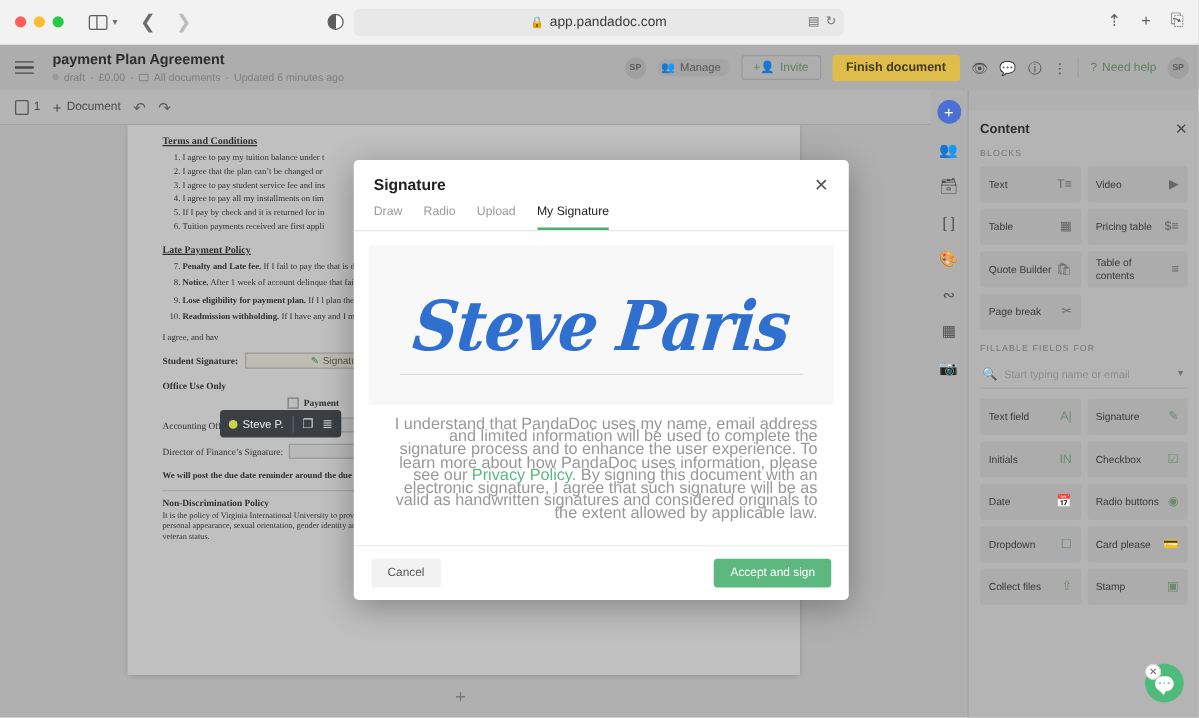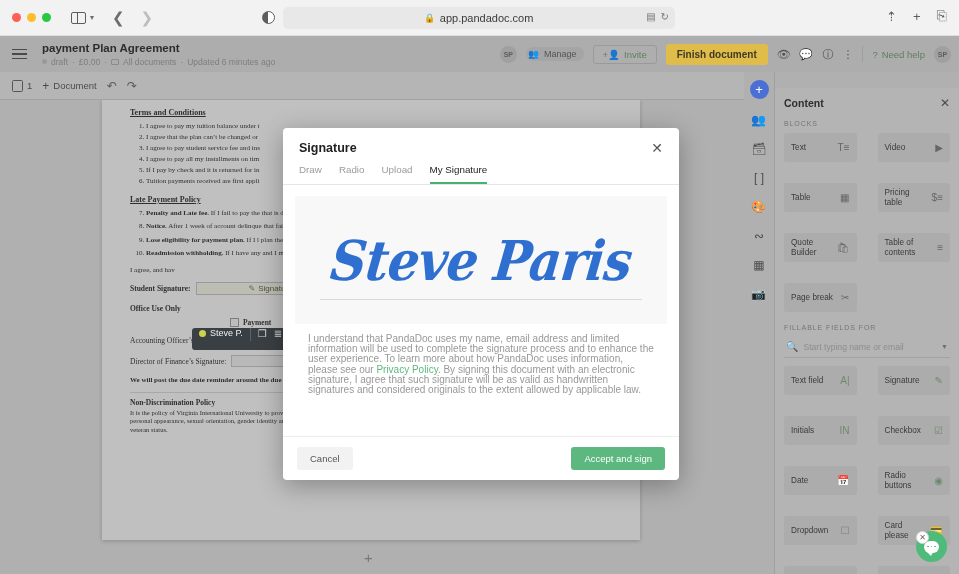--- a/index.html
+++ b/index.html
@@ -97,22 +97,22 @@
   .paybox { display:flex; align-items:center; gap: 4px; margin-left: 100px; margin-bottom: 7px; font-size:7.5px; font-weight:bold;}
   .chk { width: 9px; height: 9px; border: 1px solid #7d7d7d; background: #bdbdbd; }
   .notice-b { font-size: 7px; font-weight: bold; line-height: 9.5px; margin: 6px 0 0 0; }
   .hr-page { border:0; border-top: 1px solid #a8a8a8; margin: 6px 0 5px; }
   .nd-title { font-size: 7.5px; font-weight: bold; margin-bottom: 2px; }
   .nd-body { font-size: 6.6px; line-height: 8.6px; }
   .add-page { position: absolute; left: 364px; top: 449px; font-size: 15px; color: #777; }
 
   
   .rec-toolbar {
-    position: absolute; left: 192px; top: 228px; height: 22px; background: #3a3f44;
-    border-radius: 3px; display: flex; align-items: flex-start; gap: 7px; padding: 0 7px; z-index: 5;
+    position: absolute; left: 176px; top: 228px; height: 22px; background: #3a3f44;
+    border-radius: 3px; display: flex; align-items: center; gap: 7px; padding: 0 7px; z-index: 5;
   }
   .rec-name { color: #f0f0f0; font-size: 9px; display:flex; align-items:center; gap:4px; }
   .rec-dot { width: 7px; height: 7px; border-radius: 50%; background: #c9d64a; }
   .rec-sep { width: 1px; height: 13px; background: #5c6268; }
   .rec-ico { color: #d6d6d6; font-size: 10px; }
 
   
   .rail {
     position: absolute; top: 72px; right: 184px; width: 31px; height: 502px;
     background: #b0b0b0; display: flex; flex-direction: column; align-items: center;
@@ -121,21 +121,21 @@
   .rail-add { width: 19px; height: 19px; border-radius: 50%; background: #4b6fd4; color:#fff;
               display:flex; align-items:center; justify-content:center; font-size: 13px; }
   .rail-ico { color: #4d4d4d; font-size: 12px; display:flex; align-items:center; justify-content:center; width:18px; height:16px;}
 
   
   .panel { position: absolute; top: 88px; right: 0; width: 184px; height: 502px; background: #b4b4b4; padding: 8px 9px; }
   .panel-head { display: flex; align-items: center; justify-content: space-between; margin-bottom: 10px; }
   .panel-title { font-size: 10.5px; font-weight: bold; color: #2e2e2e; }
   .panel-x { font-size: 12px; color: #4a4a4a; }
   .panel-label { font-size: 7px; letter-spacing: 0.9px; color: #757575; margin-bottom: 6px; }
-  .grid2 { display: grid; grid-template-columns: 1fr 1fr; gap: 21px; }
+  .grid2 { display: grid; grid-template-columns: 1fr 1fr; gap: 5px; }
   .blk {
     background: #acacac; border-radius: 3px; height: 29px; padding: 0 7px;
     display: flex; align-items: center; justify-content: space-between;
     font-size: 8.2px; color: #3a3a3a; line-height: 9.6px;
   }
   .blk .ic { color: #666; font-size: 10px; flex-shrink: 0; margin-left: 3px; }
   .searchrow { display: flex; align-items: center; gap: 5px; border-bottom: 1px solid #a3a3a3;
                padding: 4px 2px 5px 2px; margin-bottom: 8px; }
   .search-ico { color: #7a7a7a; font-size: 10px; }
   .search-ph { flex: 1; font-size: 8.6px; color: #8d8d8d; }
@@ -161,21 +161,21 @@
   .sig-canvas {
     background: #f8f8f8; height: 128px; border-radius: 2px; position: relative;
     display: flex; align-items: center; justify-content: center;
   }
   .sig-script {
     font-family: "DejaVu Serif", serif; font-style: italic; font-weight: bold;
     font-size: 50px; color: #2f6fd0; letter-spacing: -1px;
     transform: skewX(-6deg) scaleY(1.1);
   }
   .sig-underline { position: absolute; left: 25px; right: 25px; bottom: 24px; border-top: 1px solid #dadada; }
-  .disclaimer { font-size: 10px; line-height: 10.2px; color: #989898; padding: 10px 13px 0 13px; }
+  .disclaimer { font-size: 13px; line-height: 10.2px; color: #989898; padding: 10px 13px 0 13px; text-align: right; }
   .disclaimer a { color: #5cb87f; text-decoration: none; }
   .modal-foot {
     border-top: 1px solid #ededed; padding: 10px 14px; display: flex; align-items: center;
     justify-content: space-between;
   }
   .btn-cancel { background: #f2f2f2; color: #555; font-size: 9.5px; padding: 6px 13px; border-radius: 3px; }
   .btn-accept { background: #5cb87f; color: #fff; font-size: 9.5px; padding: 6px 13px; border-radius: 3px; font-weight: 500; }
 
   
   .fab { position: absolute; right: 12px; bottom: 12px; width: 31px; height: 31px; border-radius: 50%;

